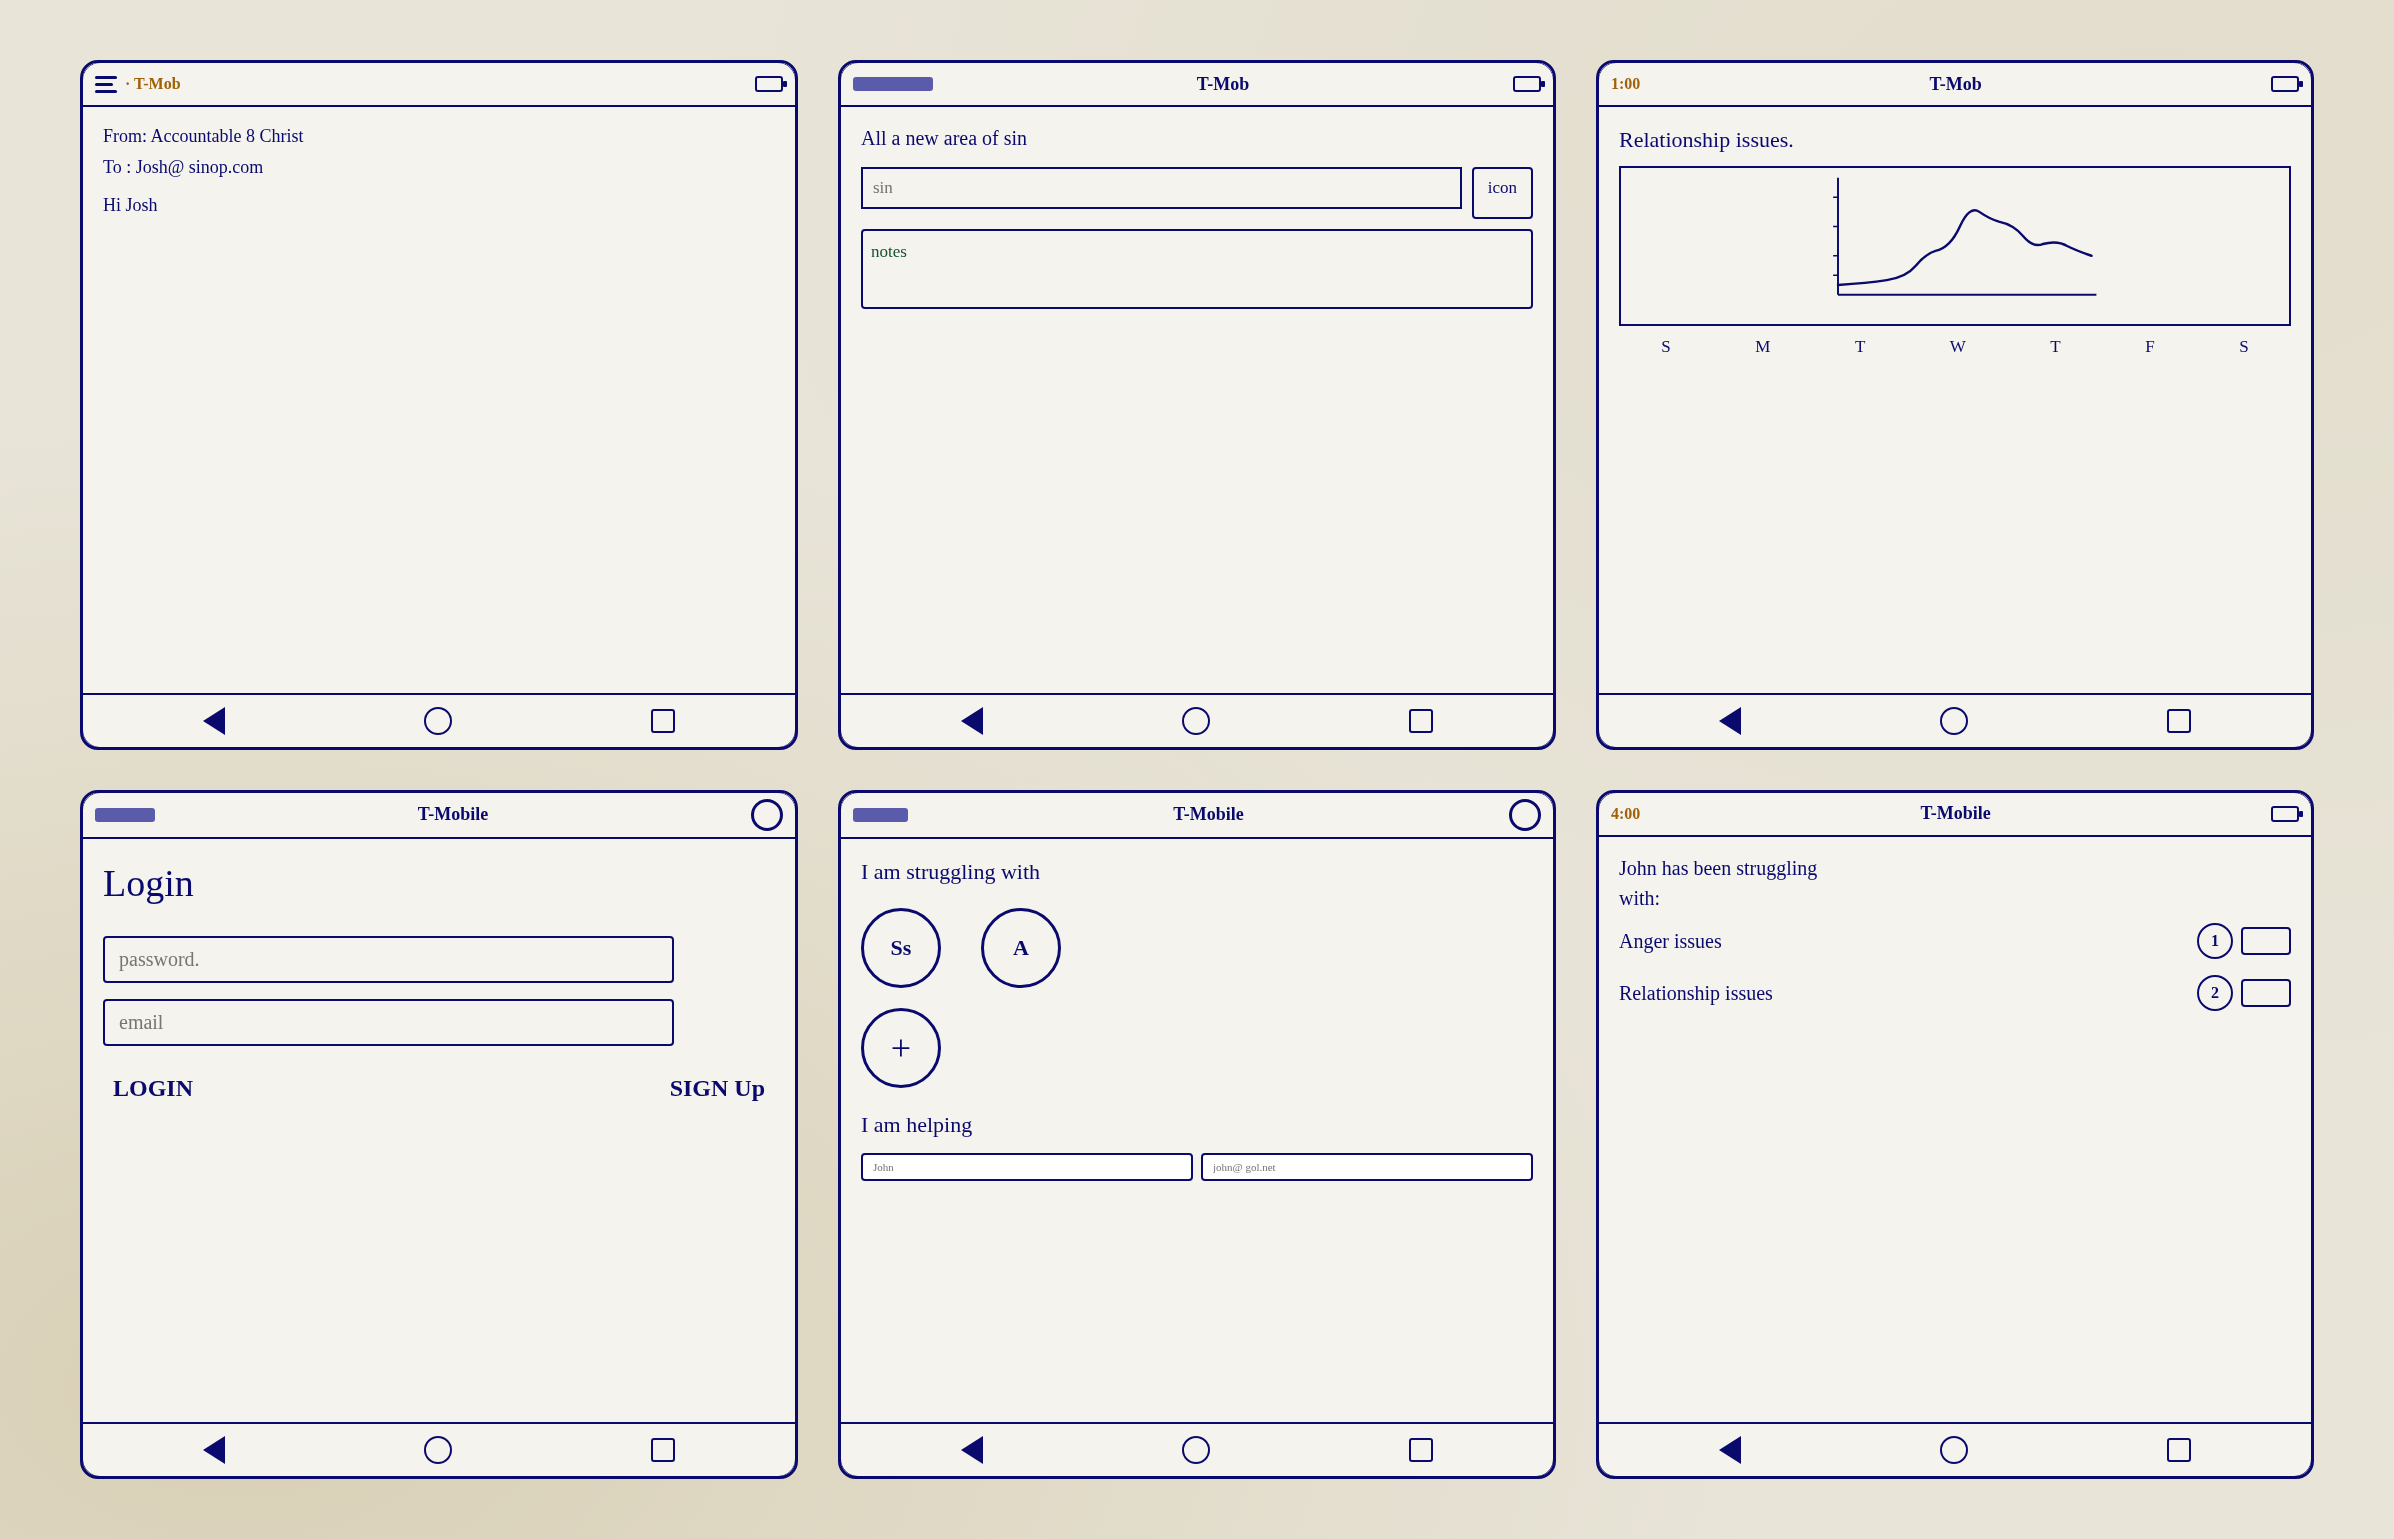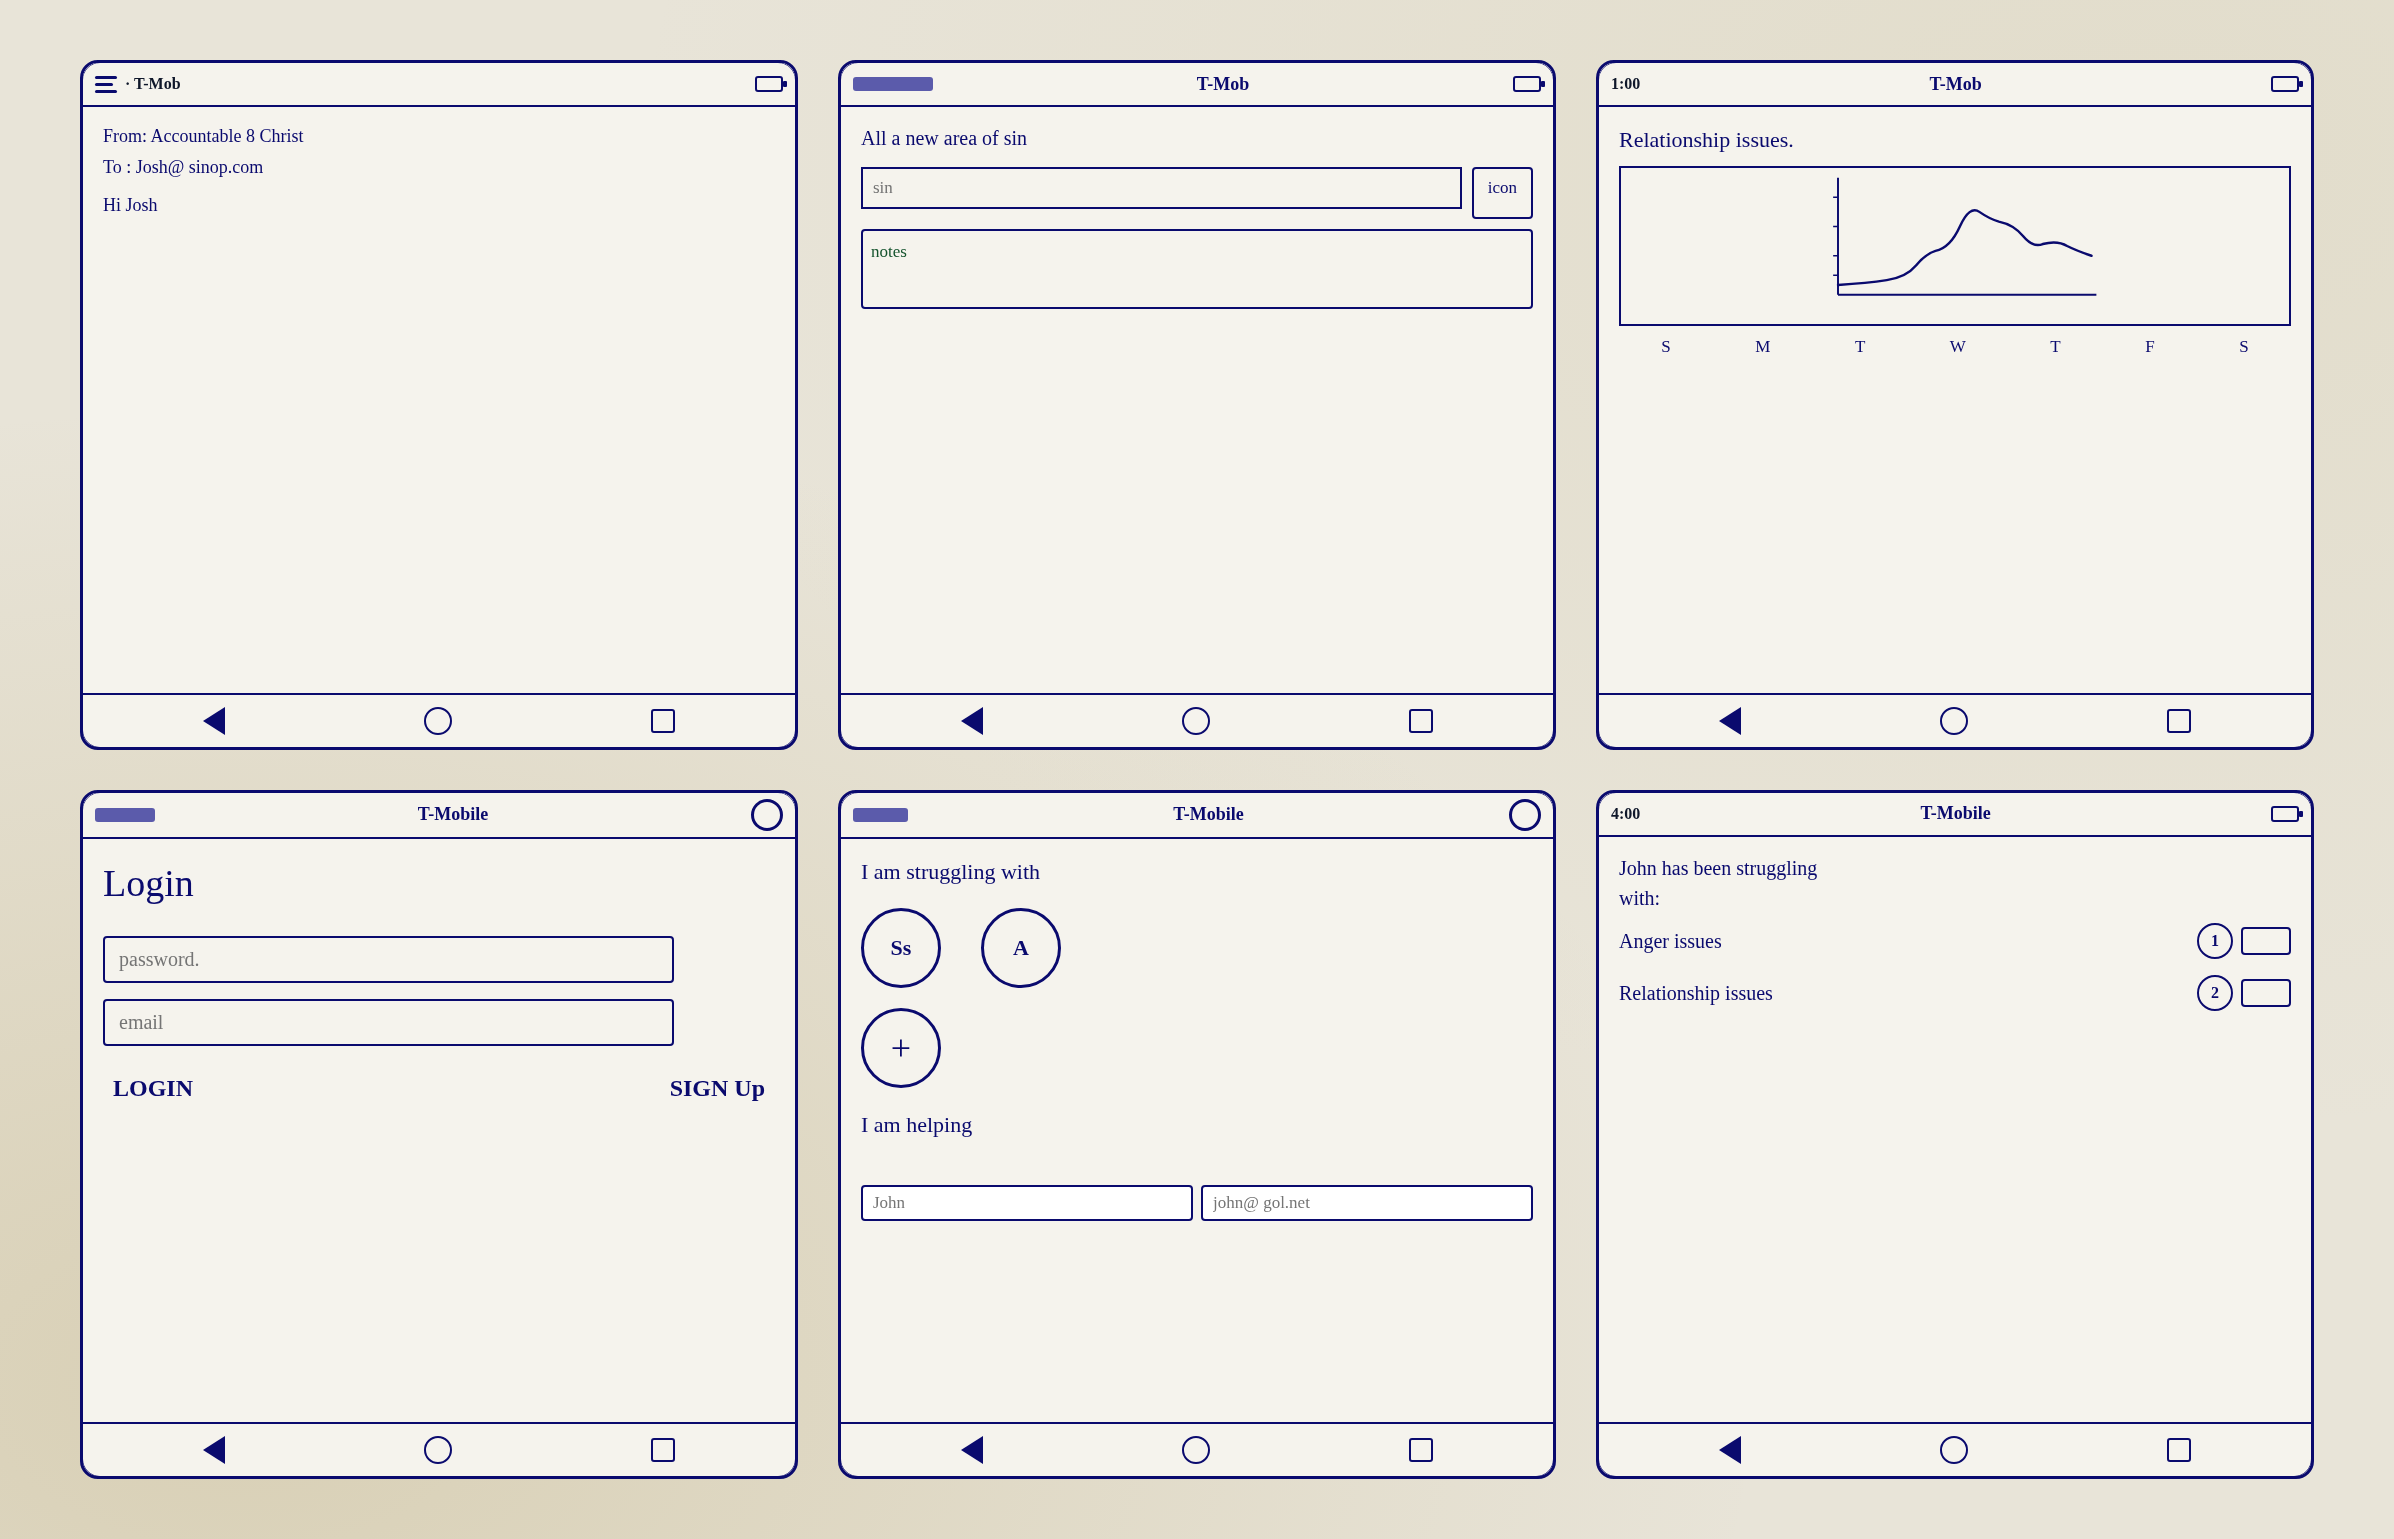--- a/index.html
+++ b/index.html
@@ -50,21 +50,21 @@
       border-bottom: 2px solid #0a0a6e;
       padding: 6px 12px;
       display: flex;
       align-items: center;
       justify-content: space-between;
       min-height: 44px;
     }
 
     .phone-header .status-bar {
       font-size: 16px;
-      color: #0f172a;
+      color: #a16207;
       font-weight: bold;
     }
 
     .phone-header .carrier {
       font-size: 18px;
       color: #0a0a6e;
       font-weight: bold;
     }
 
     .phone-header .battery-icon {
@@ -285,25 +285,24 @@
 
     .helping-inputs {
       display: flex;
       gap: 8px;
     }
 
     .helping-input {
       border: 2px solid #0a0a6e;
       border-radius: 4px;
       padding: 6px 10px;
-      font-size: 17px;
+      font-size: 11px;
       color: #0a0a6e;
       font-family: inherit;
       flex: 1;
-      margin-top: 32px;
     }
 
     
     .issues-title {
       font-size: 20px;
       margin-bottom: 10px;
     }
 
     .issue-row {
       display: flex;

